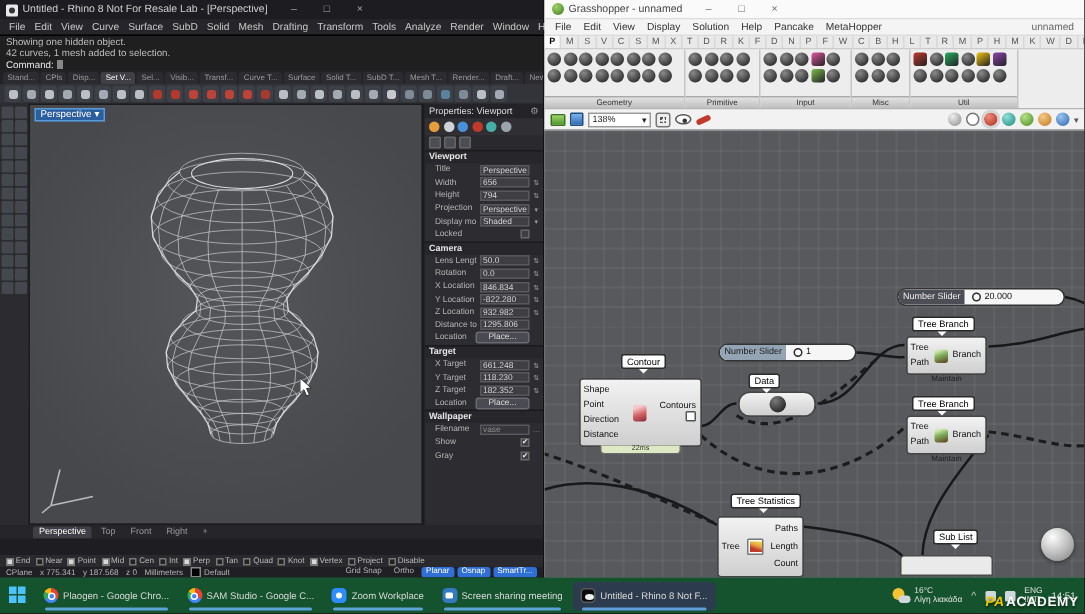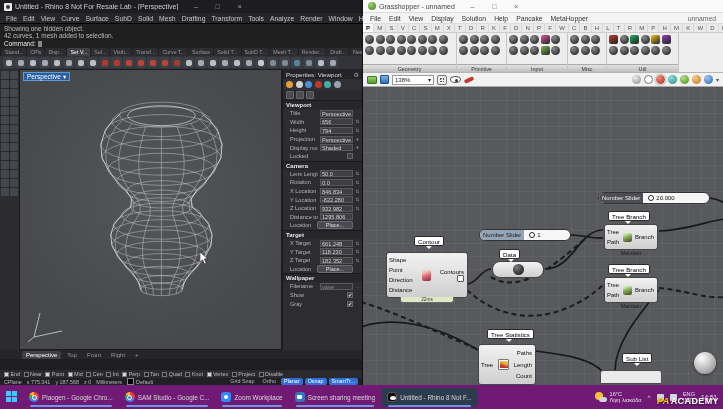--- a/index.html
+++ b/index.html
@@ -158,21 +158,21 @@
   .sicon{width:11px;height:11px;margin:auto;background:#fff;border:1px solid #777;border-radius:1px;position:relative;overflow:hidden}
   .sicon::after{content:"";position:absolute;left:1px;bottom:1px;width:8px;height:7px;
                 background:linear-gradient(20deg,#c0392b 30%,#e8a33c 60%,#f4e04d)}
   .outs{display:flex;flex-direction:column;justify-content:space-evenly;height:100%;text-align:right;padding-right:3px}
   .outs span{line-height:1;font-size:6px}
   .subN{width:62px;height:14px;background:#eaeaea;border:1px solid #4a4a4a;border-radius:3px 3px 0 0}
   .ball{position:absolute;width:22px;height:22px;border-radius:50%;z-index:2;
         background:radial-gradient(circle at 35% 28%,#fdfdfd,#b9b9b9 55%,#7e7e7e);box-shadow:0 1px 3px rgba(0,0,0,.45)}
 
   
-  .taskbar{position:absolute;left:0;top:385px;width:723px;height:24px;background:#701a75;
+  .taskbar{position:absolute;left:0;top:385px;width:723px;height:24px;background:#14532d;
            display:flex;align-items:center;gap:2px;padding:0 6px;color:#ddd}
   .start{width:12px;height:12px;display:grid;grid-template-columns:5px 5px;grid-template-rows:5px 5px;gap:1px;margin-right:4px}
   .start i{background:#4cc2ff;display:block}
   .tapp{display:flex;align-items:center;gap:3px;padding:0 5px;height:19px;border-radius:3px;
         font-size:6.4px;color:#d8d8d8;position:relative;white-space:nowrap}
   .tapp.on{background:#2c3b4d}
   .tapp::after{content:"";position:absolute;left:6px;right:6px;bottom:0;height:2px;background:#6ab0f3;border-radius:1px;opacity:.85}
   .tico{width:10px;height:10px;border-radius:3px;position:relative;flex:0 0 10px}
   .tico.chrome{border-radius:50%;background:conic-gradient(#ea4335 0 33%,#4285f4 33% 66%,#34a853 66% 84%,#fbbc05 84% 100%)}
   .tico.chrome::after{content:"";position:absolute;inset:2.5px;border-radius:50%;background:#4285f4;border:1px solid #fff}

